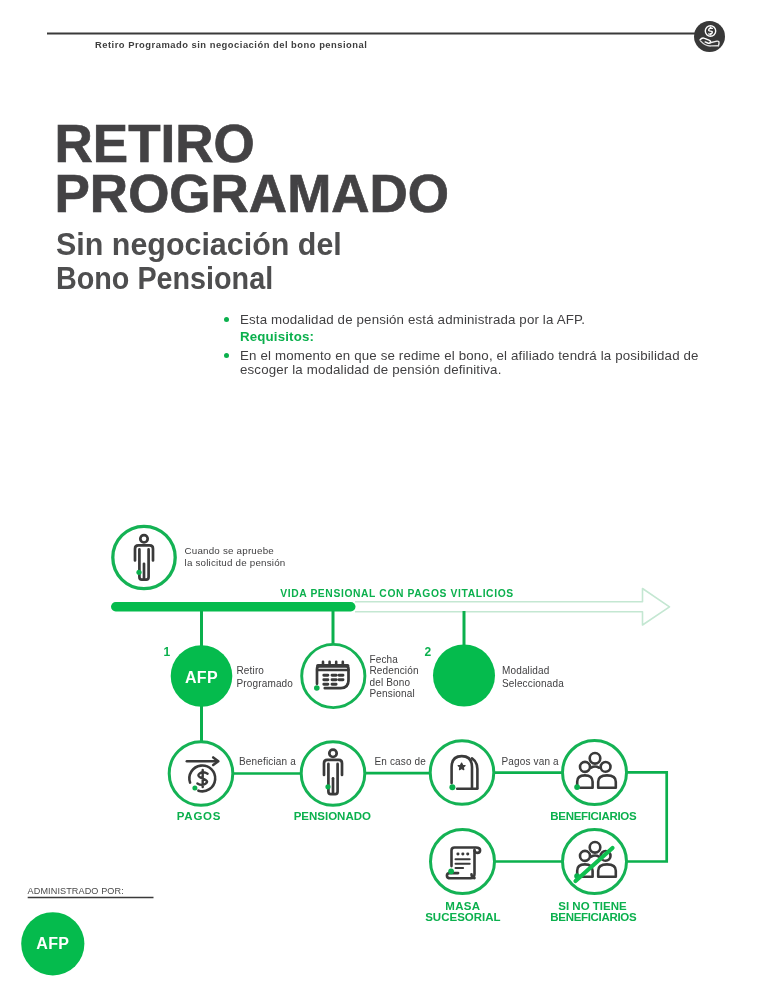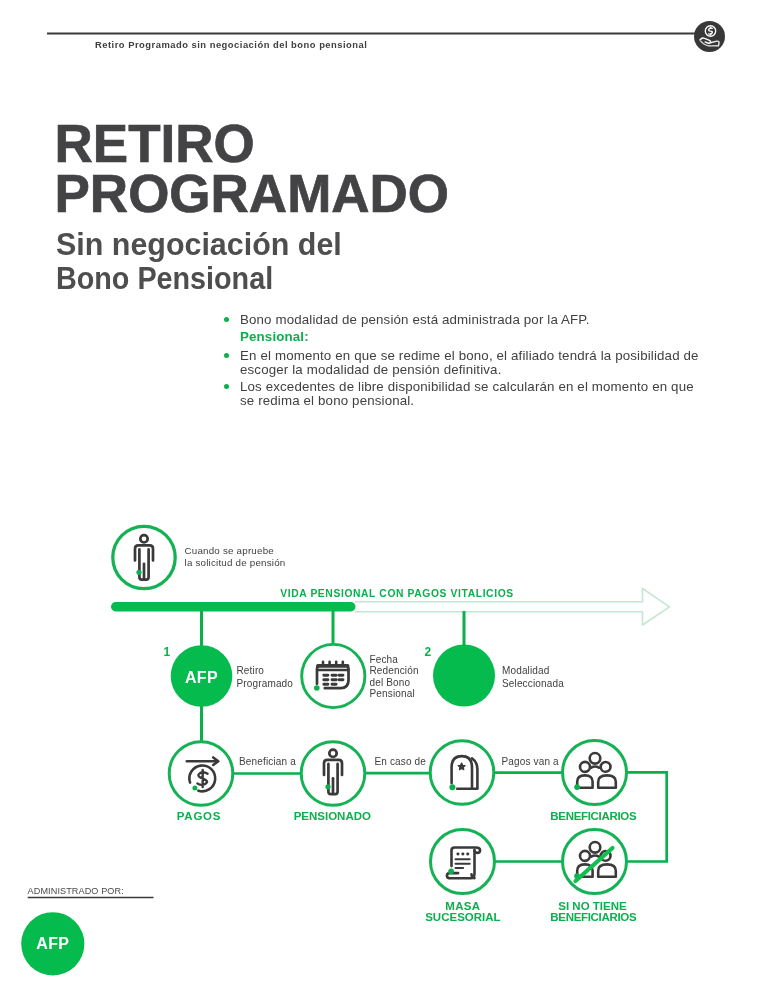--- a/index.html
+++ b/index.html
@@ -16,24 +16,23 @@
   .bullets .it { position:relative; padding-left:24px; margin-bottom:3.5px; }
   .bullets .it:before { content:""; position:absolute; left:8px; top:4px; width:5.2px; height:5.2px; border-radius:50%; background:#0bb04d; }
   .req { padding-left:24px; margin-bottom:5px; margin-top:-1px; color:#0bb04d; font-weight:bold; }
 </style>
 </head>
 <body>
 <div class="abs htext">Retiro Programado sin negociación del bono pensional</div>
 <div class="abs title">RETIRO<br>PROGRAMADO</div>
 <div class="abs subtitle"><span class="s1">Sin negociación del</span><br><span class="s2">Bono Pensional</span></div>
 <div class="abs bullets">
-  <div class="it">Bono modalidad de pensión está administrada por la AFP.</div>
-  <div class="req">Pensional:</div>
+  <div class="it">Esta modalidad de pensión está administrada por la AFP.</div>
+  <div class="req">Requisitos:</div>
   <div class="it" style="">En el momento en que se redime el bono, el afiliado tendrá la posibilidad de<br>escoger la modalidad de pensión definitiva.</div>
-  <div class="it">Los excedentes de libre disponibilidad se calcularán en el momento en que<br>se redima el bono pensional.</div>
 </div>
 
 <svg class="abs" style="left:0;top:0" width="768" height="994" viewBox="0 0 768 994">
 
   <line x1="47" y1="33.5" x2="696" y2="33.5" stroke="#3a3a3a" stroke-width="2"></line>
   <circle cx="709.5" cy="36.5" r="15.5" fill="#383838"></circle>
   <g id="handcoin" transform="translate(709.5,36.5)" stroke="#ffffff" stroke-width="1.4" fill="none" stroke-linecap="round" stroke-linejoin="round">
     <circle cx="1" cy="-5.5" r="5.2"></circle>
     <path d="M 2.8,-8.2 Q 0.2,-9 -0.6,-7.2 Q -1.4,-5.4 1,-5.4 Q 3.4,-5.4 2.6,-3.6 Q 1.8,-1.8 -0.8,-2.6 M 1,-9.3 V -8.3 M 1,-2.7 V -1.7"></path>
     <path d="M -9.5,3.4 Q -7.5,0.6 -4.9,1.8 L -0.5,3.6 Q 1.6,4.6 0.9,6 Q 0.3,7.3 -1.8,6.5 L -4.4,5.4"></path>

